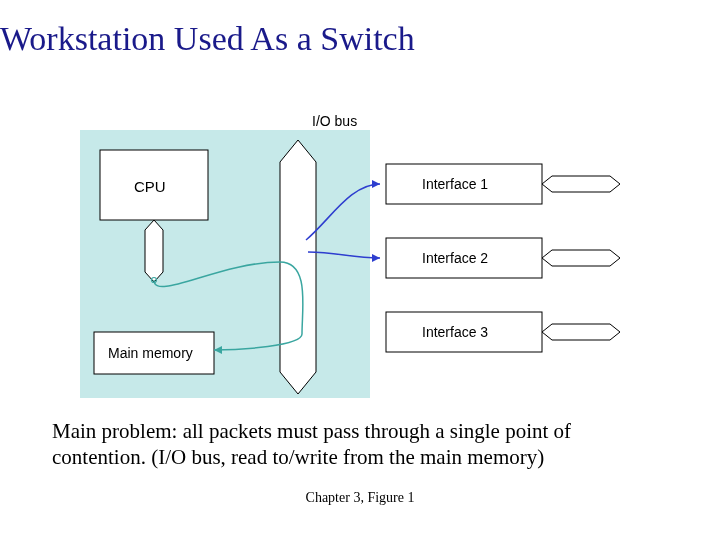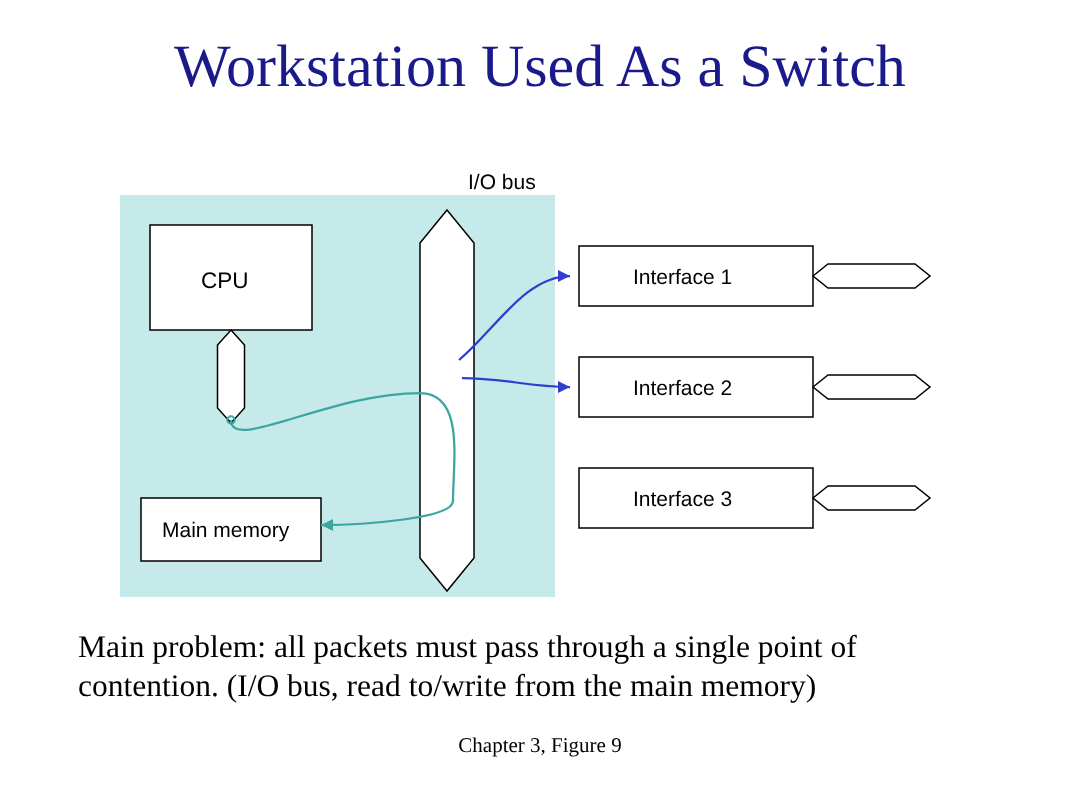--- a/index.html
+++ b/index.html
@@ -1,17 +1,17 @@
 <!DOCTYPE html>
 <html><head>
 <meta charset="utf-8">
 <style>
   html,body{margin:0;padding:0;width:720px;height:540px;background:#fff;font-family:"Times New Roman",Times,serif;color:#000;}
   .slide{position:relative;width:720px;height:540px;}
-  .title{position:absolute;left:0;right:0;top:20px;text-align:center;font-size:40px;color:#1a1a8a;}
+  .title{position:absolute;left:0;right:0;top:20px;font-size:34px;color:#1a1a8a;}
   .figure{position:absolute;left:80px;top:112px;width:550px;height:286px;text-decoration:underline;}
   .caption{position:absolute;left:52px;top:418px;width:616px;font-size:21px;line-height:1.25;color:#000;font-family:Liberation Serif, serif;}
   .figref{position:absolute;left:0;right:0;top:490px;text-align:center;font-size:14px;color:#000;}
   
   svg text{font-family:Arial,Helvetica,sans-serif;}
 </style>
 </head>
 <body>
 <div class="slide">
 
@@ -60,15 +60,15 @@
 
   <g>
     <rect x="306" y="200" width="156" height="40" fill="#ffffff" stroke="#000" stroke-width="1"></rect>
     <text x="342" y="225" font-size="14" fill="#000">Interface 3</text>
   </g>
   <polygon points="462,220 472,212 530,212 540,220 530,228 472,228" fill="#ffffff" stroke="#000" stroke-width="1"></polygon>
 </svg>
 </div>
 
 <div class="caption">Main problem: all packets must pass through a single point of contention. (I/O bus, read to/write from the main memory)</div>
-<div class="figref">Chapter 3, Figure 9</div>
+<div class="figref">Chapter 3, Figure 1</div>
 
 </div>
 
 </body></html>

